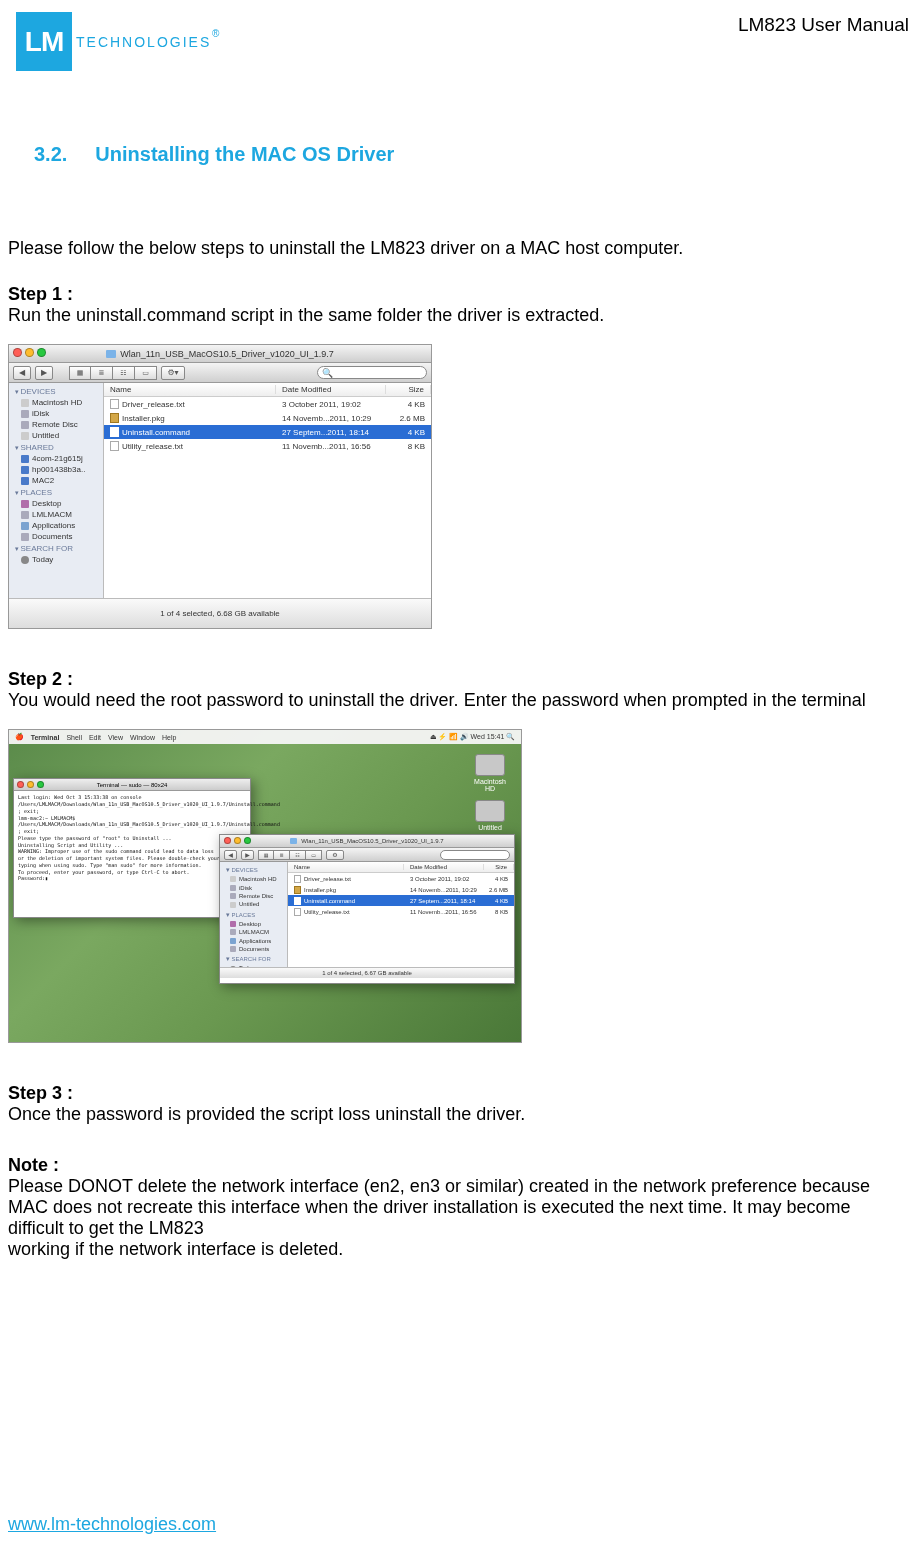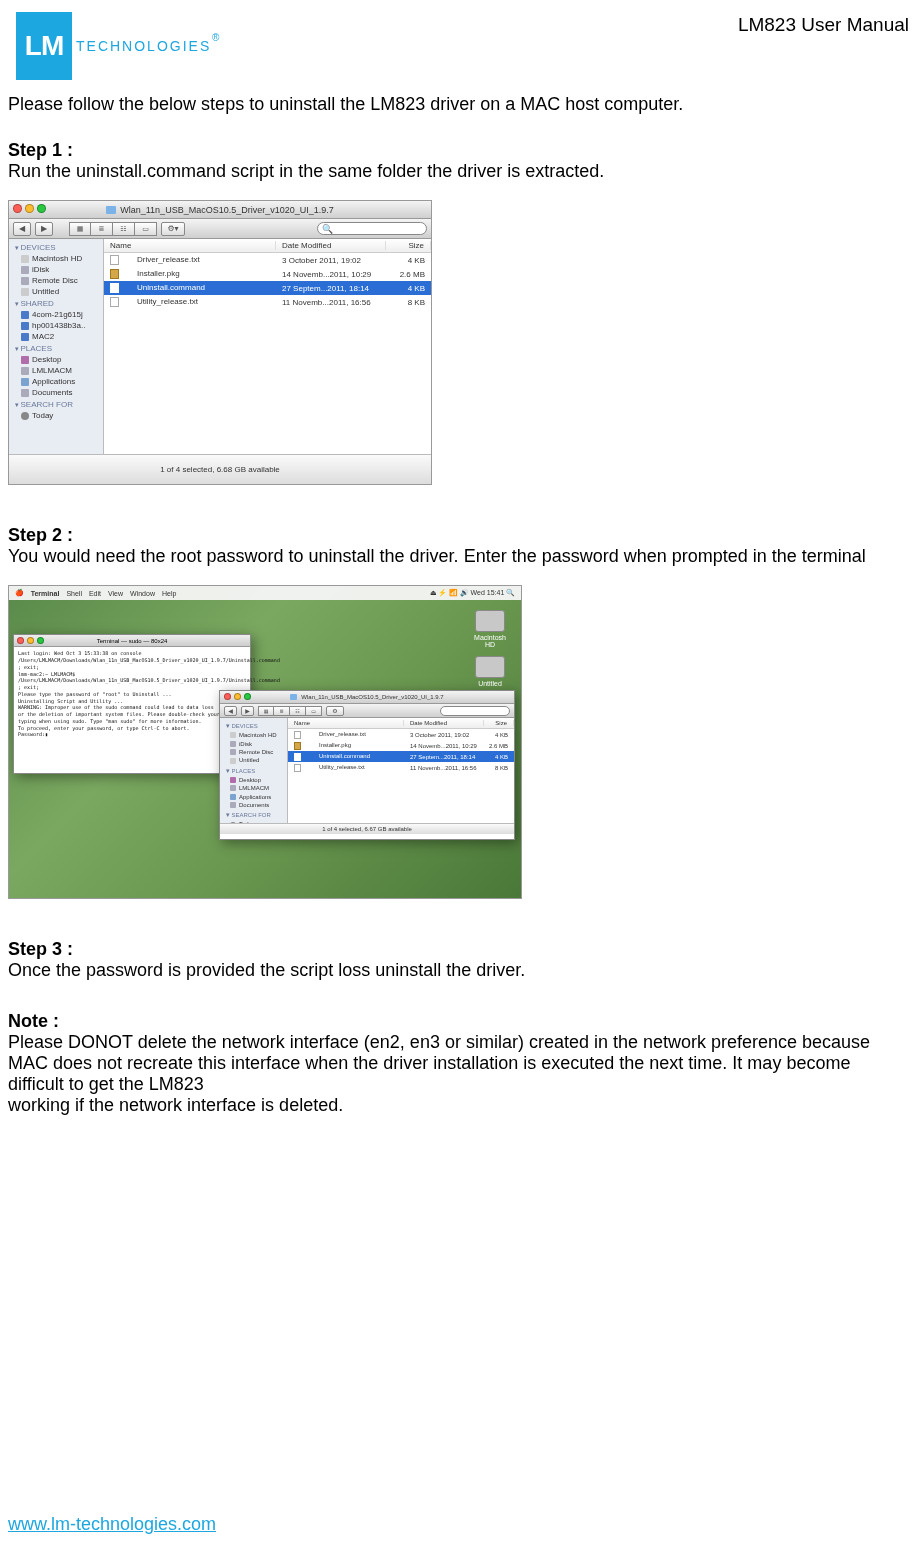--- a/index.html
+++ b/index.html
@@ -18,21 +18,21 @@
       align-items: flex-start;
       padding: 12px 8px 12px 16px;
     }
     .logo-wrap {
       display: flex;
       align-items: center;
       gap: 4px;
     }
     .logo-box {
       width: 56px;
-      height: 68px;
+      height: 59px;
       background: #1da7e0;
       color: #fff;
       font-weight: bold;
       font-size: 28px;
       display: flex;
       align-items: center;
       justify-content: center;
       letter-spacing: -1px;
     }
     .logo-text {
@@ -122,21 +122,21 @@
     .sb-icon.desk { background:#b06daa;}
     .sb-icon.app { background:#7ba3d0;}
     .sb-icon.time { background:#888; border-radius:50%;}
     .file-area { flex:1; display:flex; flex-direction:column;}
     .col-headers { display:flex; height:14px; background:linear-gradient(#fff,#eee); border-bottom:1px solid #ccc; font-size:8px; align-items:center;}
     .col-headers div { padding-left:6px; border-right:1px solid #ddd;}
     .ch-name { flex:1.3;}
     .ch-date { width:110px;}
     .ch-size { width:45px; text-align:right; padding-right:6px !important;}
     .file-row { display:flex; height:14px; align-items:center; font-size:8px;}
-    .file-row .fname { flex:1.3; padding-left:6px; display:flex;gap:18px;}
+    .file-row .fname { flex:1.3; padding-left:6px; display:flex;align-items:center;gap:3px;}
     .file-row .fdate { width:110px; padding-left:6px;}
     .file-row .fsize { width:45px; text-align:right; padding-right:6px;}
     .file-row.sel { background:#2a6dd4; color:#fff;}
     .fi-icon { width:9px; height:10px; background:#fff; border:1px solid #aaa; flex-shrink:0;}
     .fi-icon.pkg { background:#d4a848; border-color:#a07820;}
     .sel .fi-icon { border-color:#fff;}
     .finder-status { height:30px; background:linear-gradient(#fafafa,#ddd); border-top:1px solid #bbb; font-size:8px; display:flex;align-items:center;justify-content:center;}
     
     .desktop-shot {
       width: 514px;
@@ -212,20 +212,23 @@
     <div class="logo-box">LM</div>
     <div class="logo-text">
       <span>TECHNOLOGIES</span>
       <span class="logo-reg">®</span>
     </div>
   </div>
   <div class="header-title">LM823 User Manual</div>
 </div>
 
 <div class="content">
+  <h2 class="section-heading">
+    <span class="num">3.2.</span><span>Uninstalling the MAC OS Driver</span>
+  </h2>
 
   <p class="body-text">Please follow the below steps to uninstall the LM823 driver on a MAC host computer.</p>
 
   <div class="step-block">
     <div class="step-label">Step 1 :</div>
     <div>Run the uninstall.command script in the same folder the driver is extracted.</div>
   </div>
 
   <div class="finder">
     <div class="finder-titlebar">

